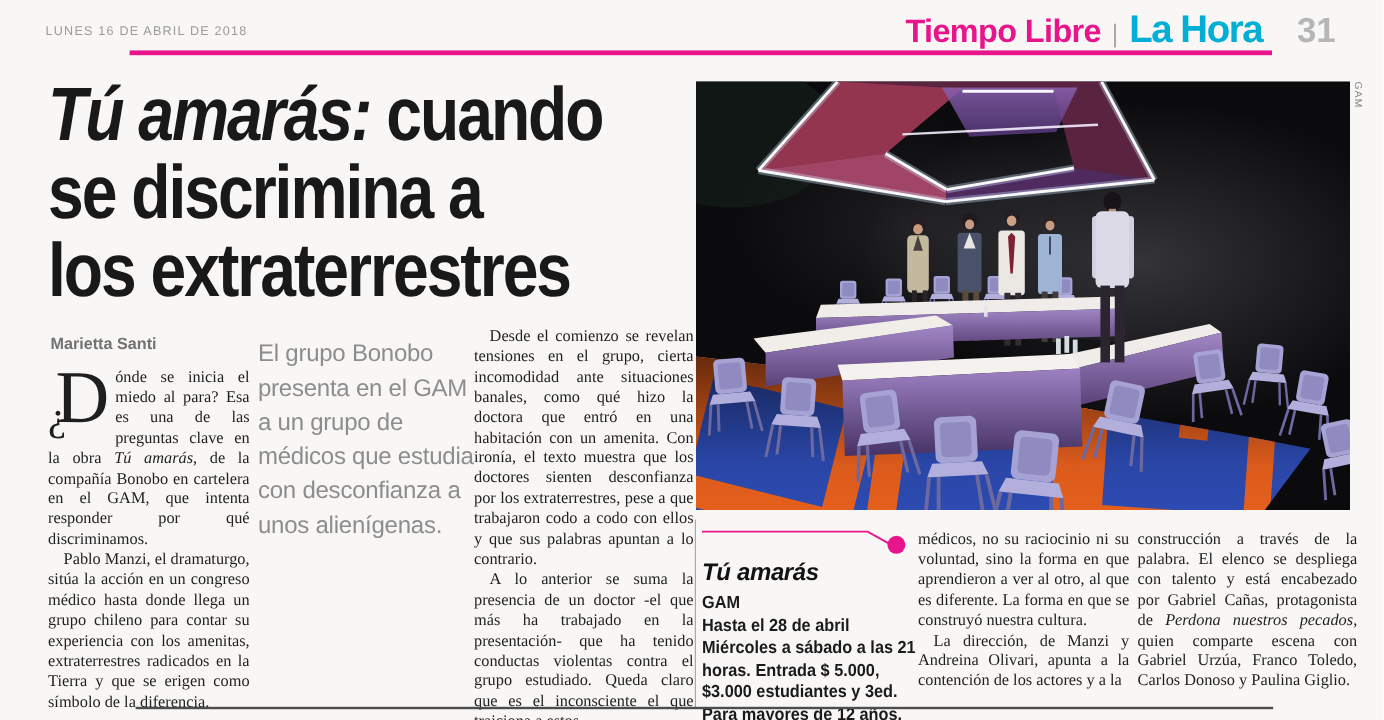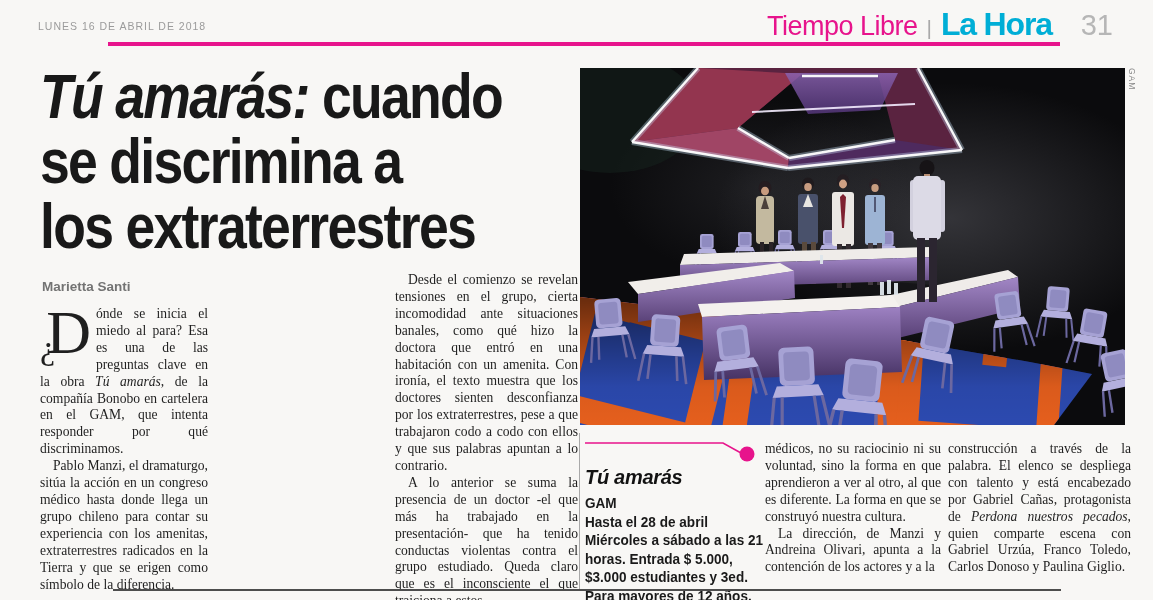--- a/index.html
+++ b/index.html
@@ -10,24 +10,24 @@
   }
   
   .date{
     position:absolute; left:38px; top:20px;
     font-size:10.5px; letter-spacing:1px; color:#9b9b9b; font-weight:400;text-align:center;
   }
   .masthead{
     position:absolute; right:40px; top:6px;
     display:flex; align-items:baseline; gap:9px;
   }
-  .section-title{ font-size:27px; font-weight:normal; color:#e7148c; letter-spacing:-0.5px;}
+  .section-title{ font-size:27px; font-weight:bold; color:#e7148c; letter-spacing:-0.5px;}
   .mast-sep{ font-size:21px; color:#a9a9a9; font-weight:300;}
   .brand{ font-size:32px; font-weight:bold; color:#00aed6; letter-spacing:-1.2px;}
-  .pagenum{ font-size:29px; color:#b6b6b6; font-weight:400; margin-left:20px;}
+  .pagenum{ font-size:29px; color:#b6b6b6; font-weight:700; margin-left:20px;}
   .rule-top{
     position:absolute; left:108px; top:42px; width:952px; height:4px; background:#e7148c;
   }
   .rule-bottom{
     position:absolute; left:113px; top:589px; width:948px; height:2px; background:#4d4d4d;
   }
   .vrule{
     position:absolute; left:579px; top:433px; width:1px; height:157px; background:#a9a9a9;
   }
   
@@ -111,20 +111,21 @@
   <div class="serif col1">
     <p>
       <span class="dropcap-wrap">
           <span class="dc-q">¿</span>
           <span class="dc-d">D</span>
         </span><span>ónde se inicia el miedo al para? Esa es una de las preguntas clave en la obra </span><span class="it">Tú amarás</span><span>, de la compañía Bonobo en cartelera en el GAM, que intenta responder por qué discriminamos.</span>
     </p>
     <p class="ind">Pablo Manzi, el dramaturgo, sitúa la acción en un congreso médico hasta donde llega un grupo chileno para contar su experiencia con los amenitas, extraterrestres radicados en la Tierra y que se erigen como símbolo de la diferencia.</p>
   </div>
 
+  <div class="pullquote">El grupo Bonobo presenta en el GAM a un grupo de médicos que estudia con desconfianza a unos alienígenas.</div>
 
   <div class="serif col3">
     <p class="ind">Desde el comienzo se revelan tensiones en el grupo, cierta incomodidad ante situaciones banales, como qué hizo la doctora que entró en una habitación con un amenita. Con ironía, el texto muestra que los doctores sienten desconfianza por los extraterrestres, pese a que trabajaron codo a codo con ellos y que sus palabras apuntan a lo contrario.</p>
     <p class="ind">A lo anterior se suma la presencia de un doctor -el que más ha trabajado en la presentación- que ha tenido conductas violentas contra el grupo estudiado. Queda claro que es el inconsciente el que traiciona a estos</p>
   </div>
 
   <div class="photo">
     <svg width="545" height="357" viewBox="0 0 545 357">
       <defs>
         <radialGradient id="hz" cx="50%" cy="50%" r="50%">

